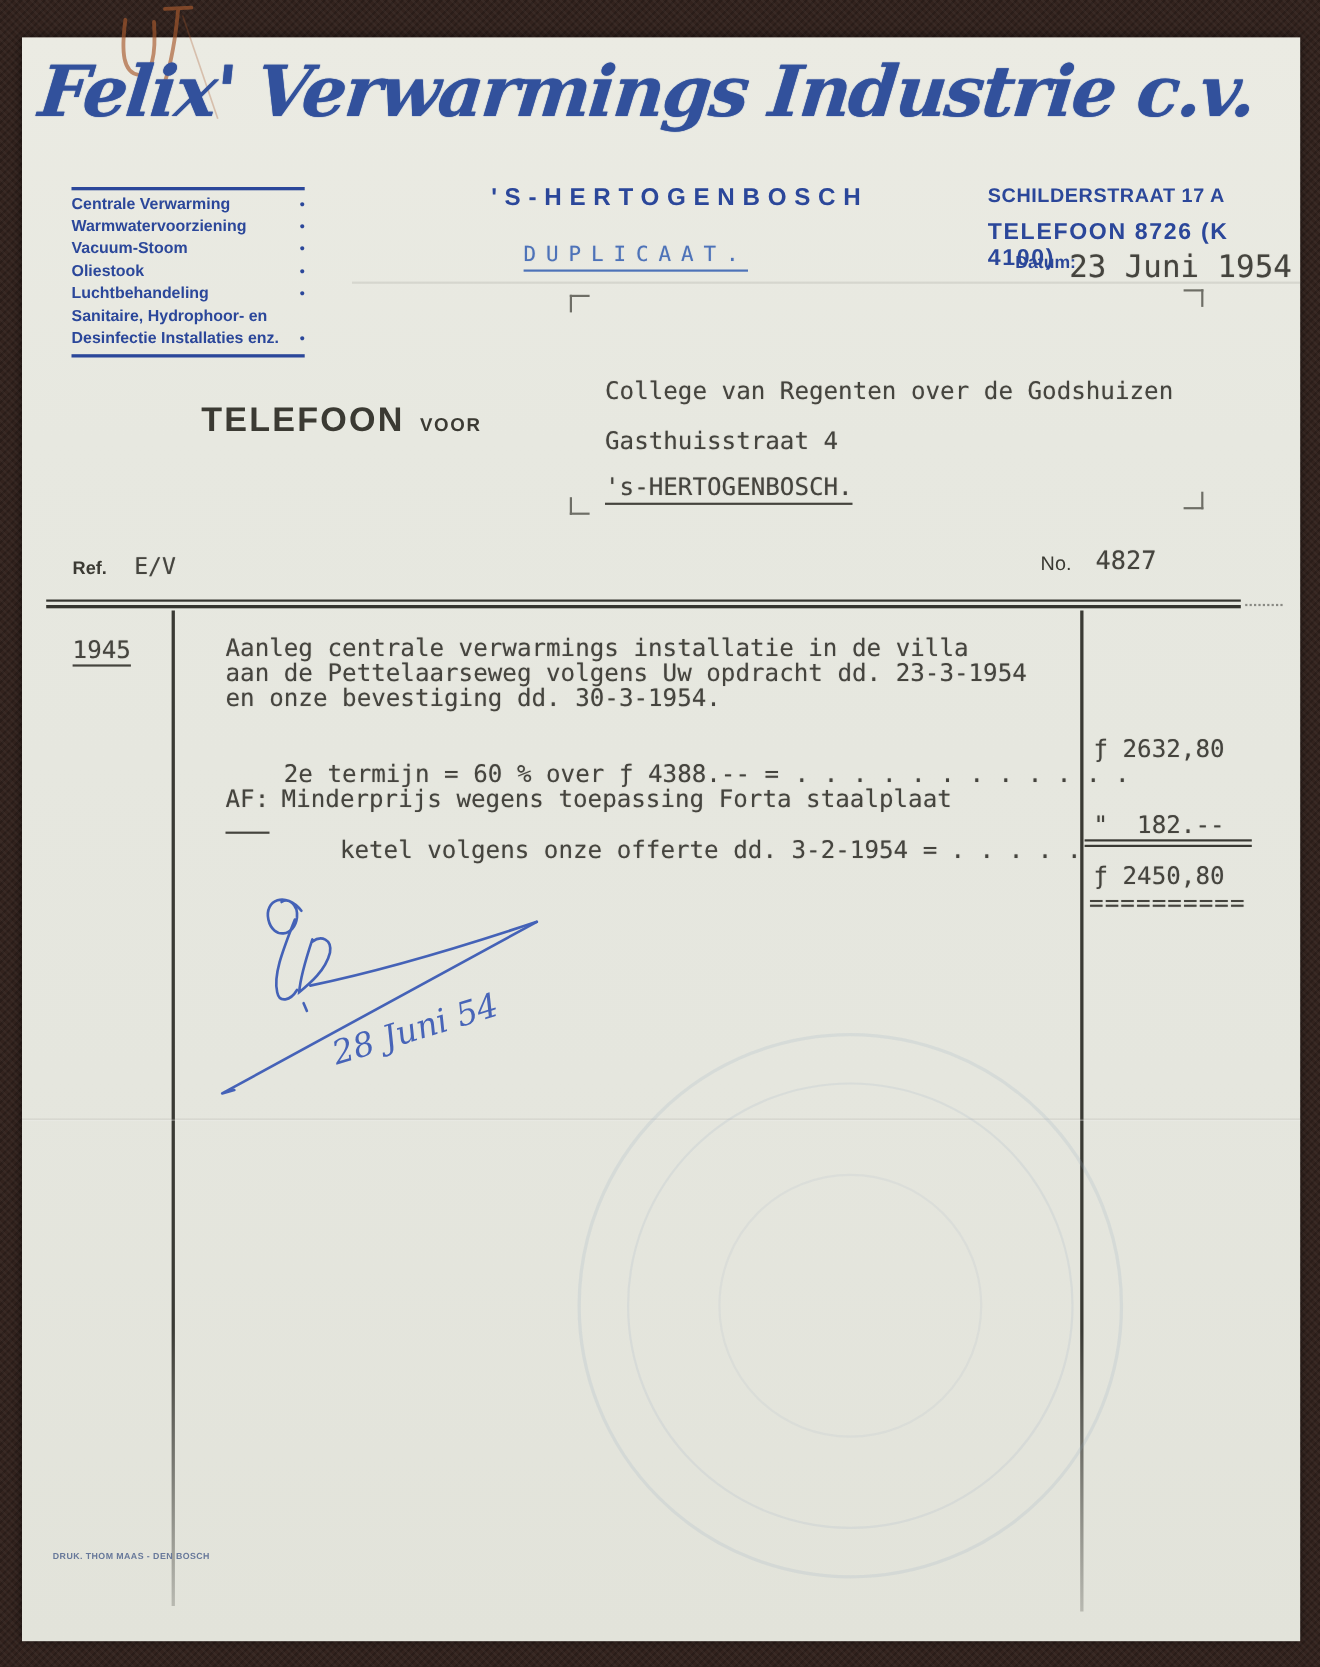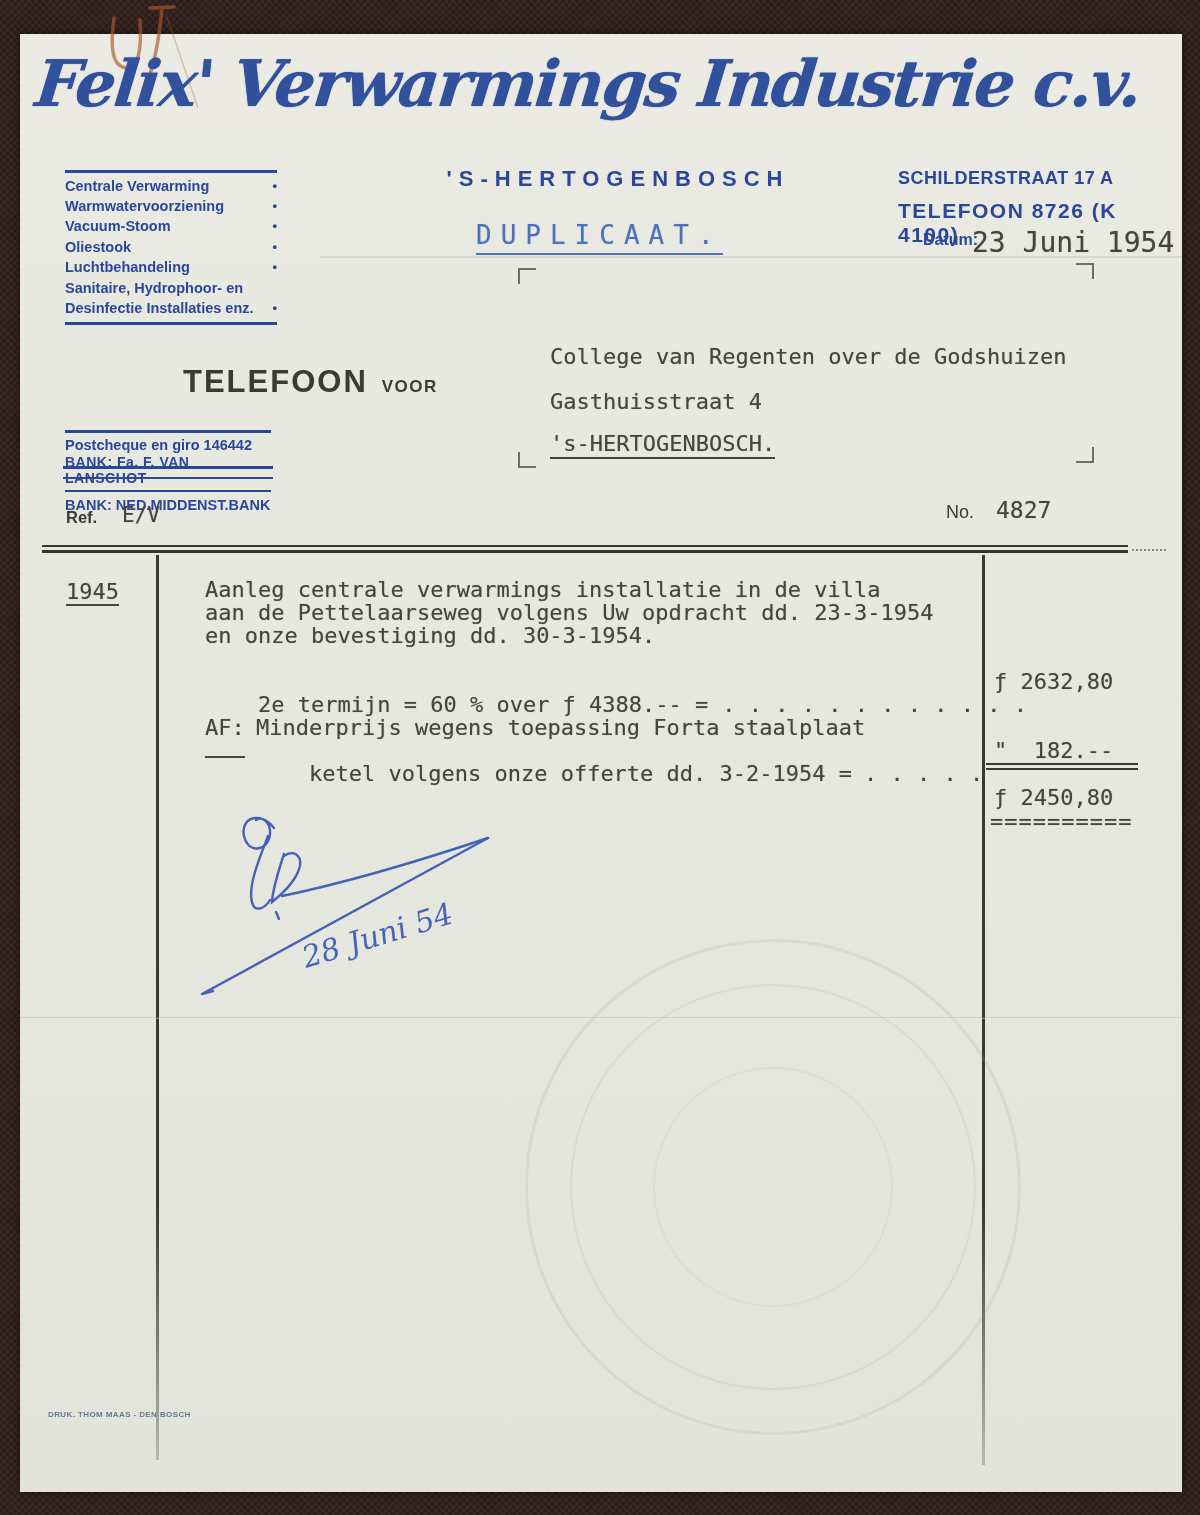--- a/index.html
+++ b/index.html
@@ -24,21 +24,21 @@
   .logo{
     font-family:"DejaVu Serif",serif;font-style:italic;font-weight:700;
     font-size:64px;color:#32519c;white-space:nowrap;letter-spacing:-2px;
     transform:skewX(-6deg);text-shadow:0 0 1px #32519c;
   }
   .svc-rule{height:2.5px;background:#2b479a;}
   .svc-row{display:flex;justify-content:space-between;align-items:center;
     font-size:14.5px;line-height:20.4px;color:#2b479a;font-weight:700;white-space:nowrap;}
   .svc-dot{font-size:13px;}
   .city{font-size:22px;letter-spacing:7px;text-align:center;}
-  .dup{font-size:26px;letter-spacing:9px;border-bottom:2px solid #4d72b8;padding-bottom:3px;}
+  .dup{font-size:19px;letter-spacing:9px;border-bottom:2px solid #4d72b8;padding-bottom:3px;}
   .corner{width:16px;height:14px;}
   .corner.tl{border-top:2px solid #6e6e66;border-left:2px solid #6e6e66;}
   .corner.tr{border-top:2px solid #6e6e66;border-right:2px solid #6e6e66;}
   .corner.bl{border-bottom:2px solid #6e6e66;border-left:2px solid #6e6e66;}
   .corner.br{border-bottom:2px solid #6e6e66;border-right:2px solid #6e6e66;}
   .addr{font-size:22px;}
   .addr-u{border-bottom:2px solid #45443e;padding-bottom:1px;}
   .bank-panel{width:206px;}
   .bank-line{font-size:14.5px;line-height:18px;white-space:nowrap;}
   .struck{position:relative;display:inline-block;font-size:14px;letter-spacing:.5px;}
@@ -128,27 +128,20 @@
 
   <div class="abs typed addr" style="left:530px;top:310px;text-align:center;">College van Regenten over de Godshuizen</div>
   <div class="abs typed addr" style="left:530px;top:355px;">Gasthuisstraat 4</div>
   <div class="abs typed addr addr-u" style="left:530px;top:397px;">'s-HERTOGENBOSCH.</div>
 
   <div class="abs baseline-row" style="left:163px;top:330px;">
     <span class="print-dark" style="font-size:31px;letter-spacing:2px;">TELEFOON</span>
     <span class="print-dark" style="font-size:17px;letter-spacing:1.5px;margin-left:14px;">VOOR</span>
   </div>
 
-  <div class="abs bank-panel" style="left:45px;top:396px;">
-    <div class="svc-rule"></div>
-    <div class="print-blue bank-line" style="margin-top:3px;">Postcheque en giro 146442</div>
-    <div class="print-blue struck">BANK: Fa. F. VAN LANSCHOT</div>
-    <div class="svc-rule" style="margin-top:3px;"></div>
-    <div class="print-blue bank-line" style="margin-top:4px;">BANK: NED.MIDDENST.BANK</div>
-  </div>
 
   <div class="abs print-dark" style="left:46px;top:474px;font-size:16.5px;">Ref.</div>
   <div class="abs typed" style="left:102px;top:469px;font-size:21px;">E/V</div>
   <div class="abs print-dark" style="left:926px;top:468px;font-size:18px;font-weight:400;">No.</div>
   <div class="abs typed" style="left:976px;top:463px;font-size:23px;">4827</div>
 
   <div class="abs hline" style="left:22px;top:511px;width:1086px;height:1.5px;"></div>
   <div class="abs hline" style="left:22px;top:516px;width:1086px;height:3px;"></div>
   <div class="abs dots-edge" style="left:1112px;top:515px;"></div>
   <div class="abs vline" style="left:136px;top:521px;height:905px;"></div>

